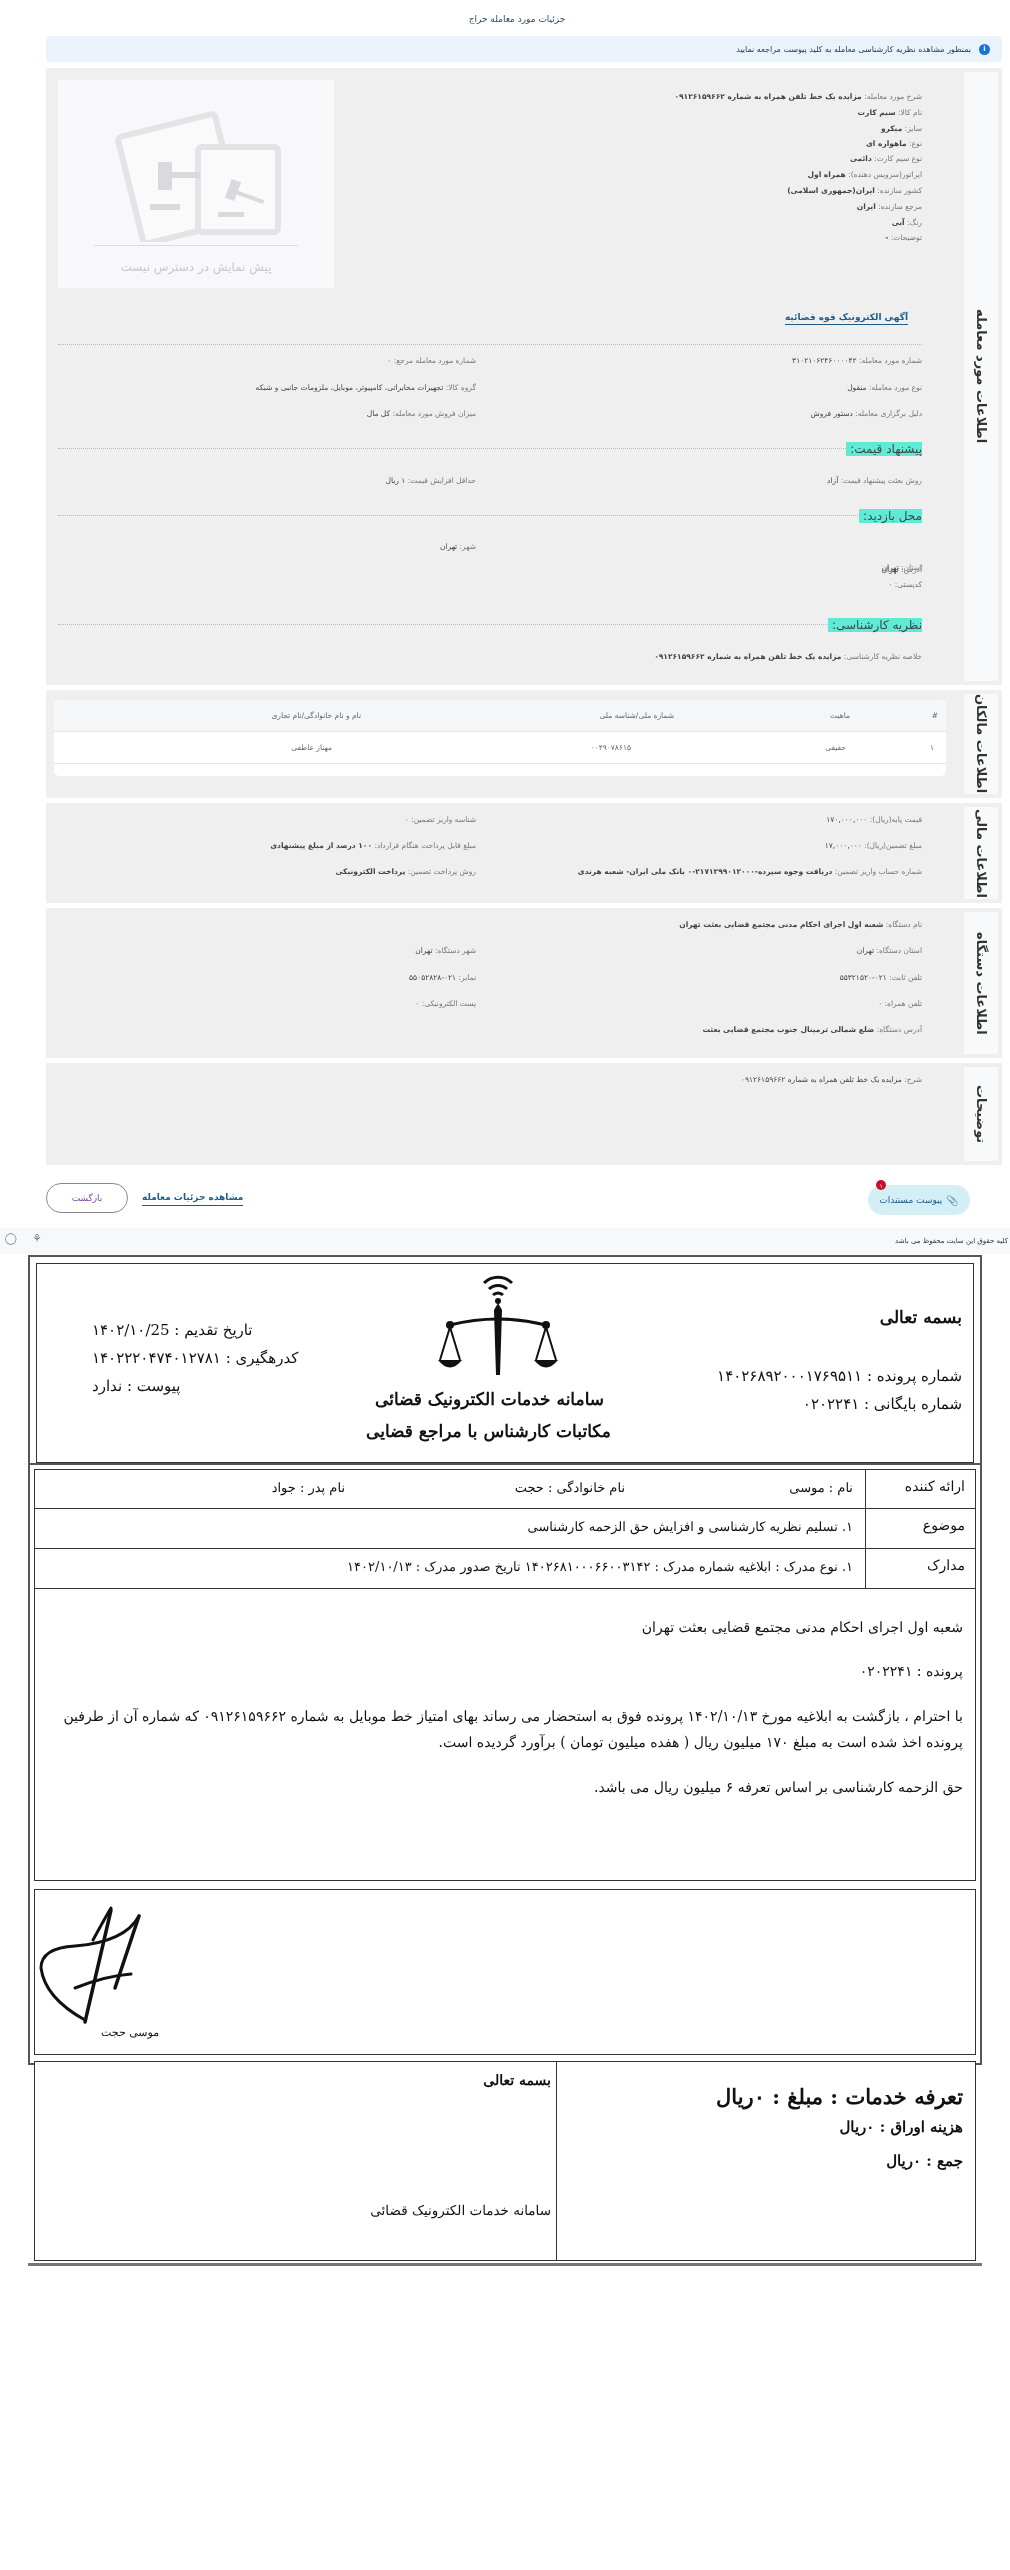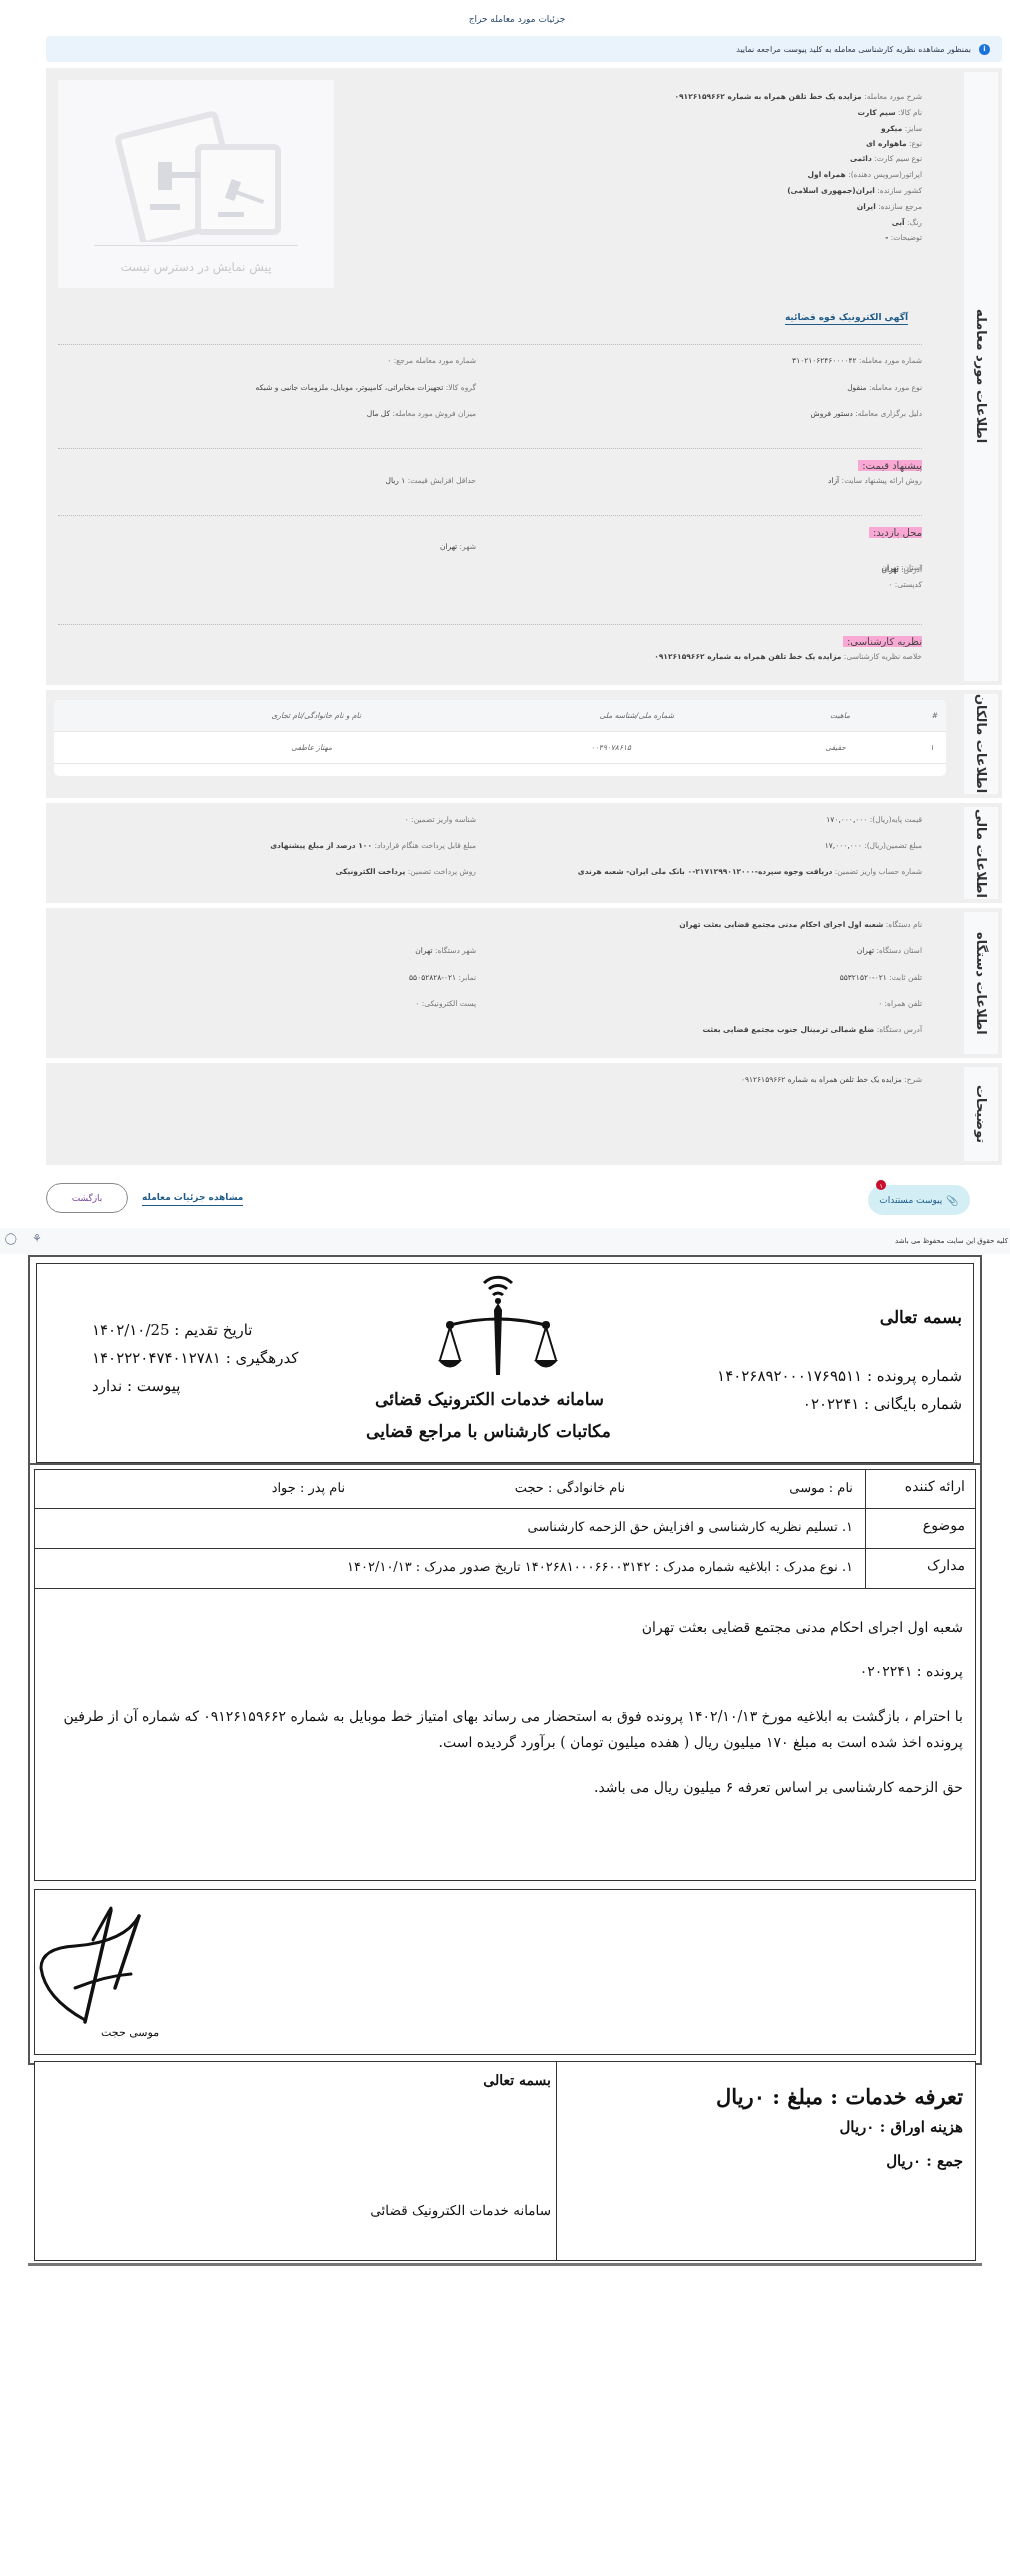--- a/index.html
+++ b/index.html
@@ -24,26 +24,26 @@
   .kv { position: absolute; font-size: 7.5px; color: #777; white-space: nowrap; }
   .kv b { font-weight: normal; color: #444; }
   .kv.dark b { font-weight: bold; color: #444; }
 
   .preview { position: absolute; left: 12px; top: 12px; width: 276px; height: 208px; background: #f8f8fa; }
   .preview .cap { position: absolute; bottom: 14px; width: 100%; text-align: center; font-size: 12px; color: #c8c8cc; }
   .preview .hr { position: absolute; bottom: 42px; left: 36px; right: 36px; height: 1px; background: #dcdce0; }
 
   .link-adv { position: absolute; font-size: 9px; color: #1f5c8a; border-bottom: 1px solid #1f5c8a; padding-bottom: 2px; }
   .dots { position: absolute; height: 0; border-top: 1px dotted #bbb; }
-  .sub-h { position: absolute; font-size: 10px; color: #444; background: #f9a8d4; padding-left: 4px; margin-top: 18px; }
+  .sub-h { position: absolute; font-size: 12px; color: #444; background: #5eead4; padding-left: 4px; }
 
   .owners-table { position: absolute; left: 8px; top: 10px; right: 56px; height: 76px; background: #fff; border-radius: 5px; overflow: hidden; }
   .owners-table .hd { height: 32px; background: #f5f6f8; border-bottom: 1px solid #e6e6e6; position: relative; }
   .owners-table .rw { height: 32px; position: relative; border-bottom: 1px solid #e6e6e6; }
-  .owners-table .c { position: absolute; top: 11px; font-size: 7.5px; color: #666; white-space: nowrap; font-style: italic; }
+  .owners-table .c { position: absolute; top: 11px; font-size: 7.5px; color: #666; white-space: nowrap; }
 
   .btn-attach { position: absolute; right: 40px; top: 1185px; width: 102px; height: 30px; background: #d4eef6; border-radius: 15px; display: flex; align-items: center; justify-content: center; font-size: 9px; color: #1f5c8a; }
   .btn-attach .badge { position: absolute; top: -5px; right: 84px; width: 10px; height: 10px; border-radius: 50%; background: #c8102e; color: #fff; font-size: 6px; display: flex; align-items: center; justify-content: center; }
   .btn-attach .clip { margin-left: 4px; font-size: 10px; }
   .link-details { position: absolute; left: 142px; top: 1192px; font-size: 9px; color: #1f5c8a; border-bottom: 1.5px solid #1f5c8a; padding-bottom: 3px; font-weight: bold; }
   .btn-back { position: absolute; left: 46px; top: 1183px; width: 82px; height: 30px; border: 1px solid #888; border-radius: 15px; background: #fff; font-size: 9px; color: #7b4aa0; display: flex; align-items: center; justify-content: center; }
 
   .footer { position: absolute; left: 0; right: 0; top: 1228px; height: 26px; background: #f7f8fa; }
   .footer .copy { position: absolute; right: 2px; top: 9px; font-size: 7px; color: #333; }
   .footer .lg { position: absolute; top: 4px; width: 18px; height: 16px; color: #6a7a90; font-size: 11px; text-align: center; }
@@ -111,21 +111,21 @@
 
       <div class="kv" style="right:34px;top:288px;"><span>شماره مورد معامله:</span> <b>۳۱۰۲۱۰۶۲۴۶۰۰۰۰۴۲</b></div>
       <div class="kv" style="right:480px;top:288px;"><span>شماره مورد معامله مرجع:</span> <b>۰</b></div>
       <div class="kv" style="right:34px;top:315px;"><span>نوع مورد معامله:</span> <b>منقول</b></div>
       <div class="kv" style="right:480px;top:315px;"><span>گروه کالا:</span> <b>تجهیزات مخابراتی، کامپیوتر، موبایل، ملزومات جانبی و شبکه</b></div>
       <div class="kv" style="right:34px;top:341px;"><span>دلیل برگزاری معامله:</span> <b>دستور فروش</b></div>
       <div class="kv" style="right:480px;top:341px;"><span>میزان فروش مورد معامله:</span> <b>کل مال</b></div>
 
       <div class="dots" style="left:12px;right:34px;top:380px;"></div>
       <div class="sub-h" style="right:34px;top:374px;">پیشنهاد قیمت:</div>
-      <div class="kv" style="right:34px;top:408px;"><span>روش ارائه پیشنهاد سایت:</span> <b>آزاد</b></div>
+      <div class="kv" style="right:34px;top:408px;"><span>روش بعثت پیشنهاد قیمت:</span> <b>آزاد</b></div>
       <div class="kv" style="right:480px;top:408px;"><span>حداقل افزایش قیمت:</span> <b>۱ ریال</b></div>
 
       <div class="dots" style="left:12px;right:34px;top:447px;"></div>
       <div class="sub-h" style="right:34px;top:441px;">محل بازدید:</div>
       <div class="kv" style="right:34px;top:495px;"><span>استان:</span> <b>تهران</b></div>
       <div class="kv" style="right:480px;top:474px;"><span>شهر:</span> <b>تهران</b></div>
       <div class="kv" style="right:34px;top:497px;"><span>آدرس:</span> <b>تهران</b></div>
       <div class="kv" style="right:34px;top:512px;"><span>کدپستی:</span> <b>۰</b></div>
 
       <div class="dots" style="left:12px;right:34px;top:556px;"></div>

